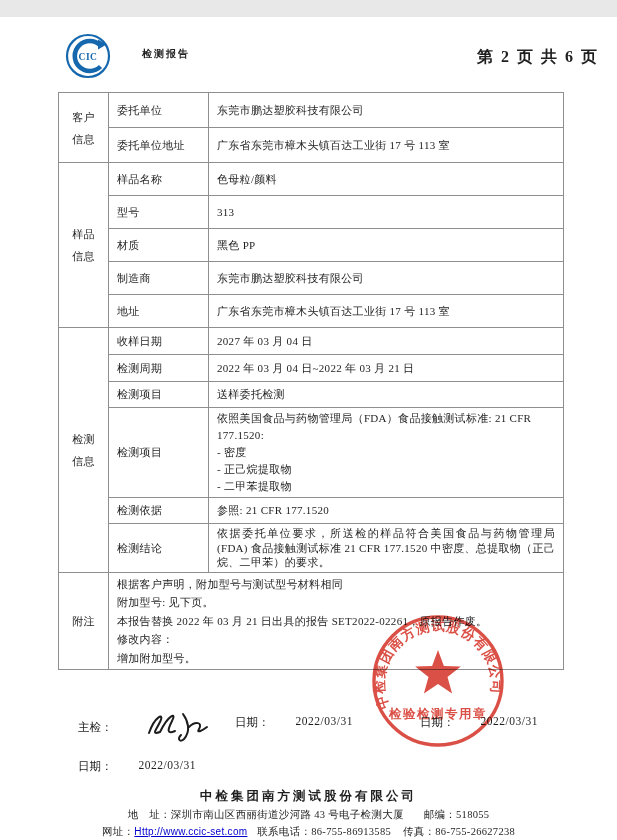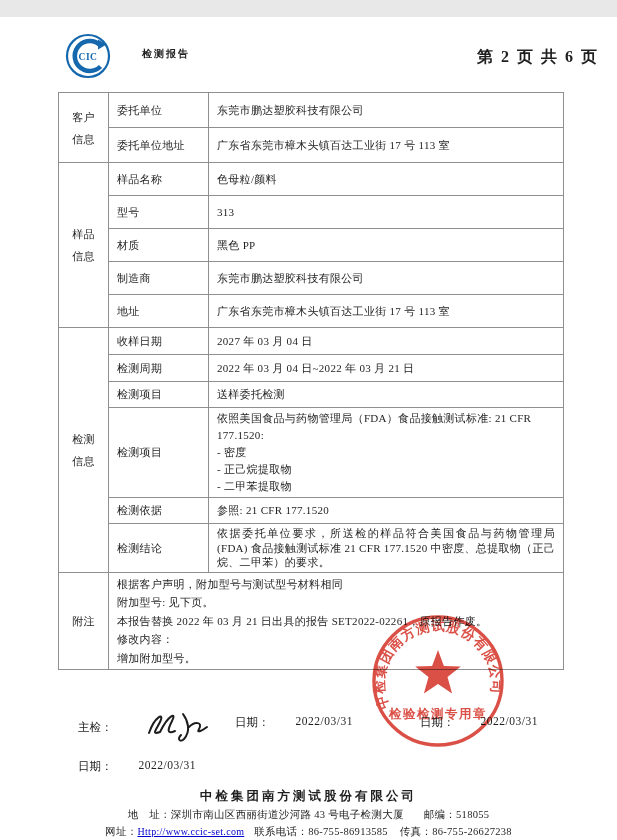--- a/index.html
+++ b/index.html
@@ -42,21 +42,21 @@
   .date-value { margin-left:26px; letter-spacing:0.5px; }
   .pl20 { padding-left:20px; }
 
   
   .stamp { position:absolute; left:364px; top:590px; z-index:5; mix-blend-mode:multiply; opacity:0.88; }
 
   
   .f-company { position:absolute; top:771px; left:0; width:100%; text-align:center; font-weight:bold; font-size:12.5px; letter-spacing:3px; }
   .f-line { position:absolute; left:0; width:100%; text-align:center; font-size:10.5px; letter-spacing:0.3px; }
   .f1 { top:791px; } .f2 { top:808px; }
-  .f-url { color:#0000cc; text-decoration:underline; font-family:Liberation Serif, serif; font-size:10px; }
+  .f-url { color:#0000cc; text-decoration:underline; font-family:Liberation Sans, sans-serif; font-size:10px; }
 </style>
 </head>
 <body>
 
 <div class="page">
 
   <svg class="logo" width="52" height="52" viewBox="0 0 52 52">
     <circle cx="26" cy="26" r="21" fill="none" stroke="#1668ae" stroke-width="2.2"></circle>
     <path d="M 38.5,15.5 A 15,15 0 1 0 38.5,36.5" fill="none" stroke="#1668ae" stroke-width="4.6"></path>
     <polygon points="36,9.5 44.5,14.5 36,19.5" fill="#1668ae"></polygon>

